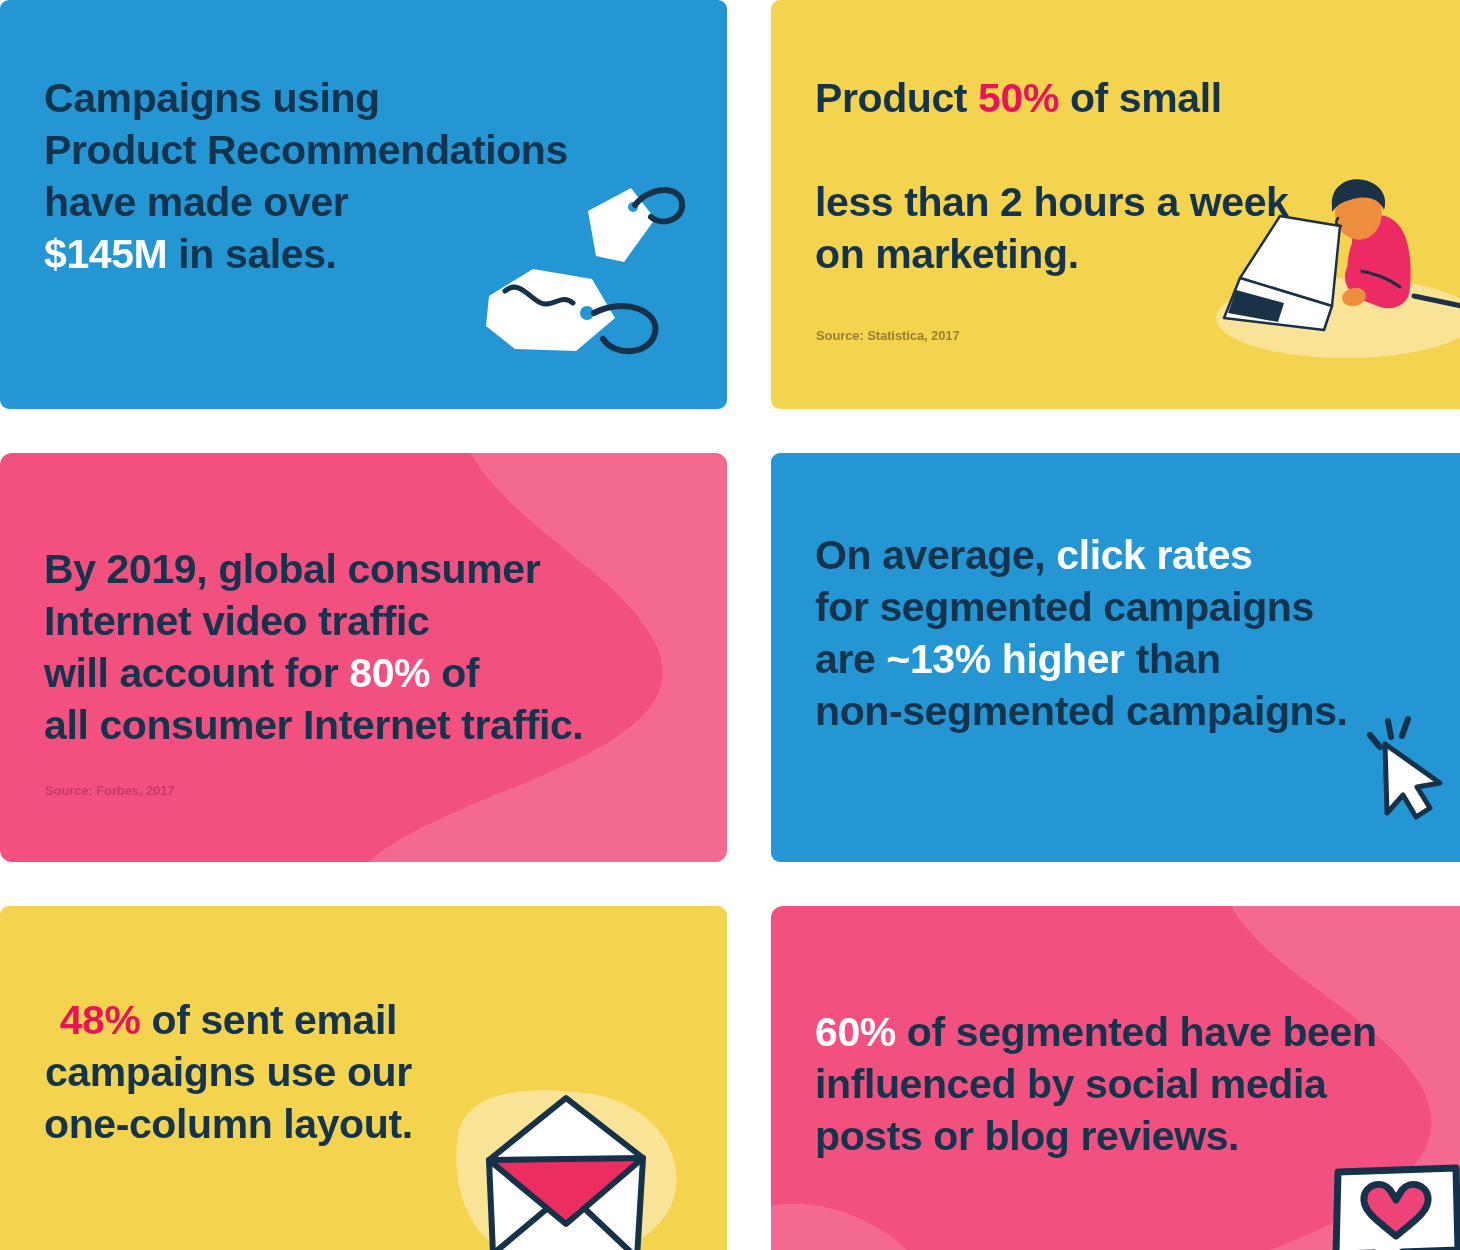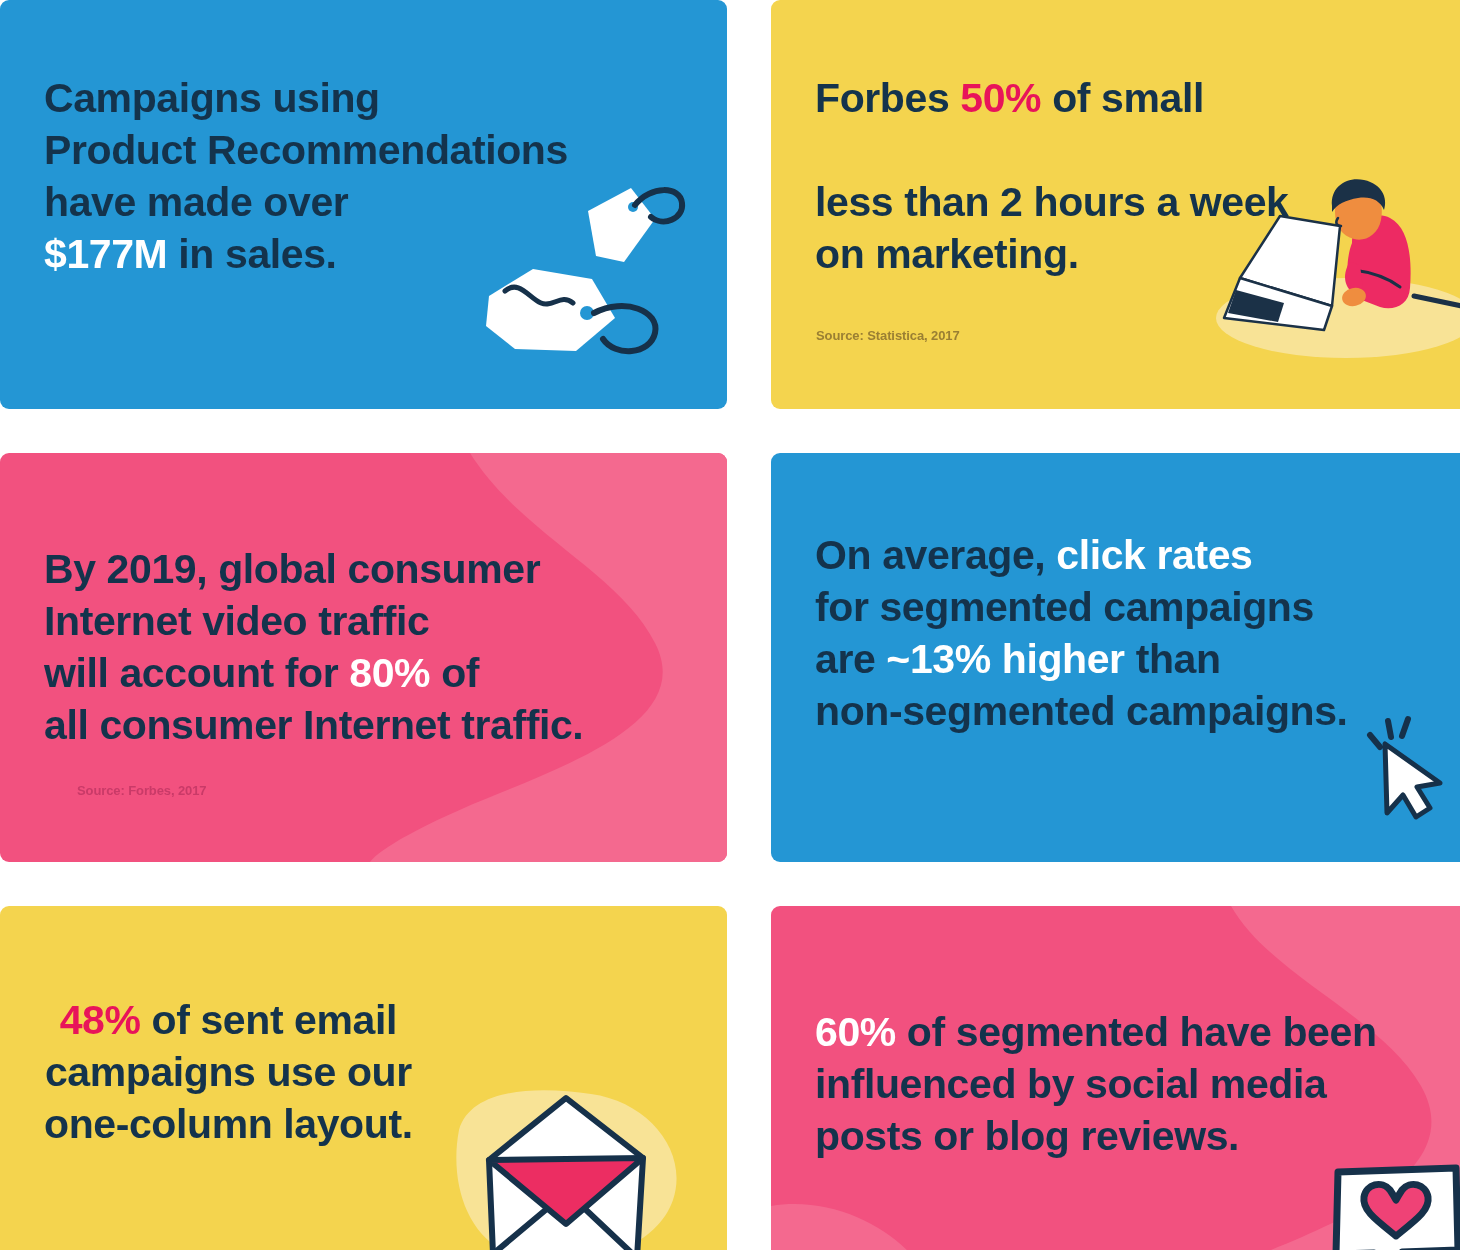--- a/index.html
+++ b/index.html
@@ -29,21 +29,21 @@
 
   .card {
     position: relative;
     overflow: hidden;
     border-radius: 9px;
     box-sizing: border-box;
   }
 
   .card.blue   { background: #2496d4; }
   .card.yellow { background: #f4d44e; }
-  .card.pink   { background: #f2517f; }
+  .card.pink   { background: #f2517f; border-radius: 12px; }
 
   
   .blob-layer {
     position: absolute;
     inset: 0;
     pointer-events: none;
   }
 
   .stat-text {
     position: absolute;
@@ -61,21 +61,21 @@
   .source {
     position: absolute;
     left: 45px;
     margin: 0;
     font-size: 13px;
     font-weight: bold;
     letter-spacing: -0.1px;
     z-index: 3;
   }
   .source.on-yellow { color: #9a7f33; }
-  .source.on-pink   { color: #c93a68; margin-left: 32px; }
+  .source.on-pink   { color: #c93a68; }
 
   .art {
     position: absolute;
     z-index: 2;
     pointer-events: none;
   }
 
   
   #card-1 .stat-text {
     top: 72px;
@@ -129,39 +129,39 @@
 </head>
 <body>
 
 <div class="grid">
 
   <div class="card blue" id="card-1">
     <p class="stat-text">
       <span>Campaigns using</span><br>
       <span>Product Recommendations</span><br>
       <span>have made over</span><br>
-      <span class="hl-white">$177M</span><span> in sales.</span>
+      <span class="hl-white">$145M</span><span> in sales.</span>
     </p>
 
     <svg class="art" id="art-price-tags" viewBox="0 0 230 210" aria-hidden="true">
 
       <path d="M113 50 L156 27 L180 58 L149 101 L121 95 Z" fill="#ffffff"></path>
       <circle cx="158" cy="46" r="5" fill="#2496d4"></circle>
       <path d="M160 44 C176 24, 205 25, 207 42 C209 58, 188 66, 176 56" fill="none" stroke="#16314a" stroke-width="6" stroke-linecap="round"></path>
 
       <path d="M14 135 L58 108 L117 118 L140 157 L101 190 L40 188 L11 165 Z" fill="#ffffff"></path>
       <circle cx="112" cy="152" r="7" fill="#2496d4"></circle>
       <path d="M119 152 C150 136, 185 150, 180 172 C175 194, 140 196, 128 178" fill="none" stroke="#16314a" stroke-width="6" stroke-linecap="round"></path>
       <path d="M30 130 C44 118, 54 137, 66 142 C78 147, 86 132, 98 142" fill="none" stroke="#16314a" stroke-width="5" stroke-linecap="round"></path>
     </svg>
   </div>
 
   <div class="card yellow" id="card-2">
     <p class="stat-text">
-      <span>Forbes </span><span class="hl-magenta">50%</span><span> of small</span><br>
+      <span>Product </span><span class="hl-magenta">50%</span><span> of small</span><br>
       <br>
       <span>less than 2 hours a week</span><br>
       <span>on marketing.</span>
     </p>
     <p class="source on-yellow">Source: Statistica, 2017</p>
 
     <svg class="art" id="art-person-laptop" viewBox="0 0 280 195" aria-hidden="true">
 
       <ellipse cx="142" cy="152" rx="130" ry="40" fill="#f8e396"></ellipse>
 

